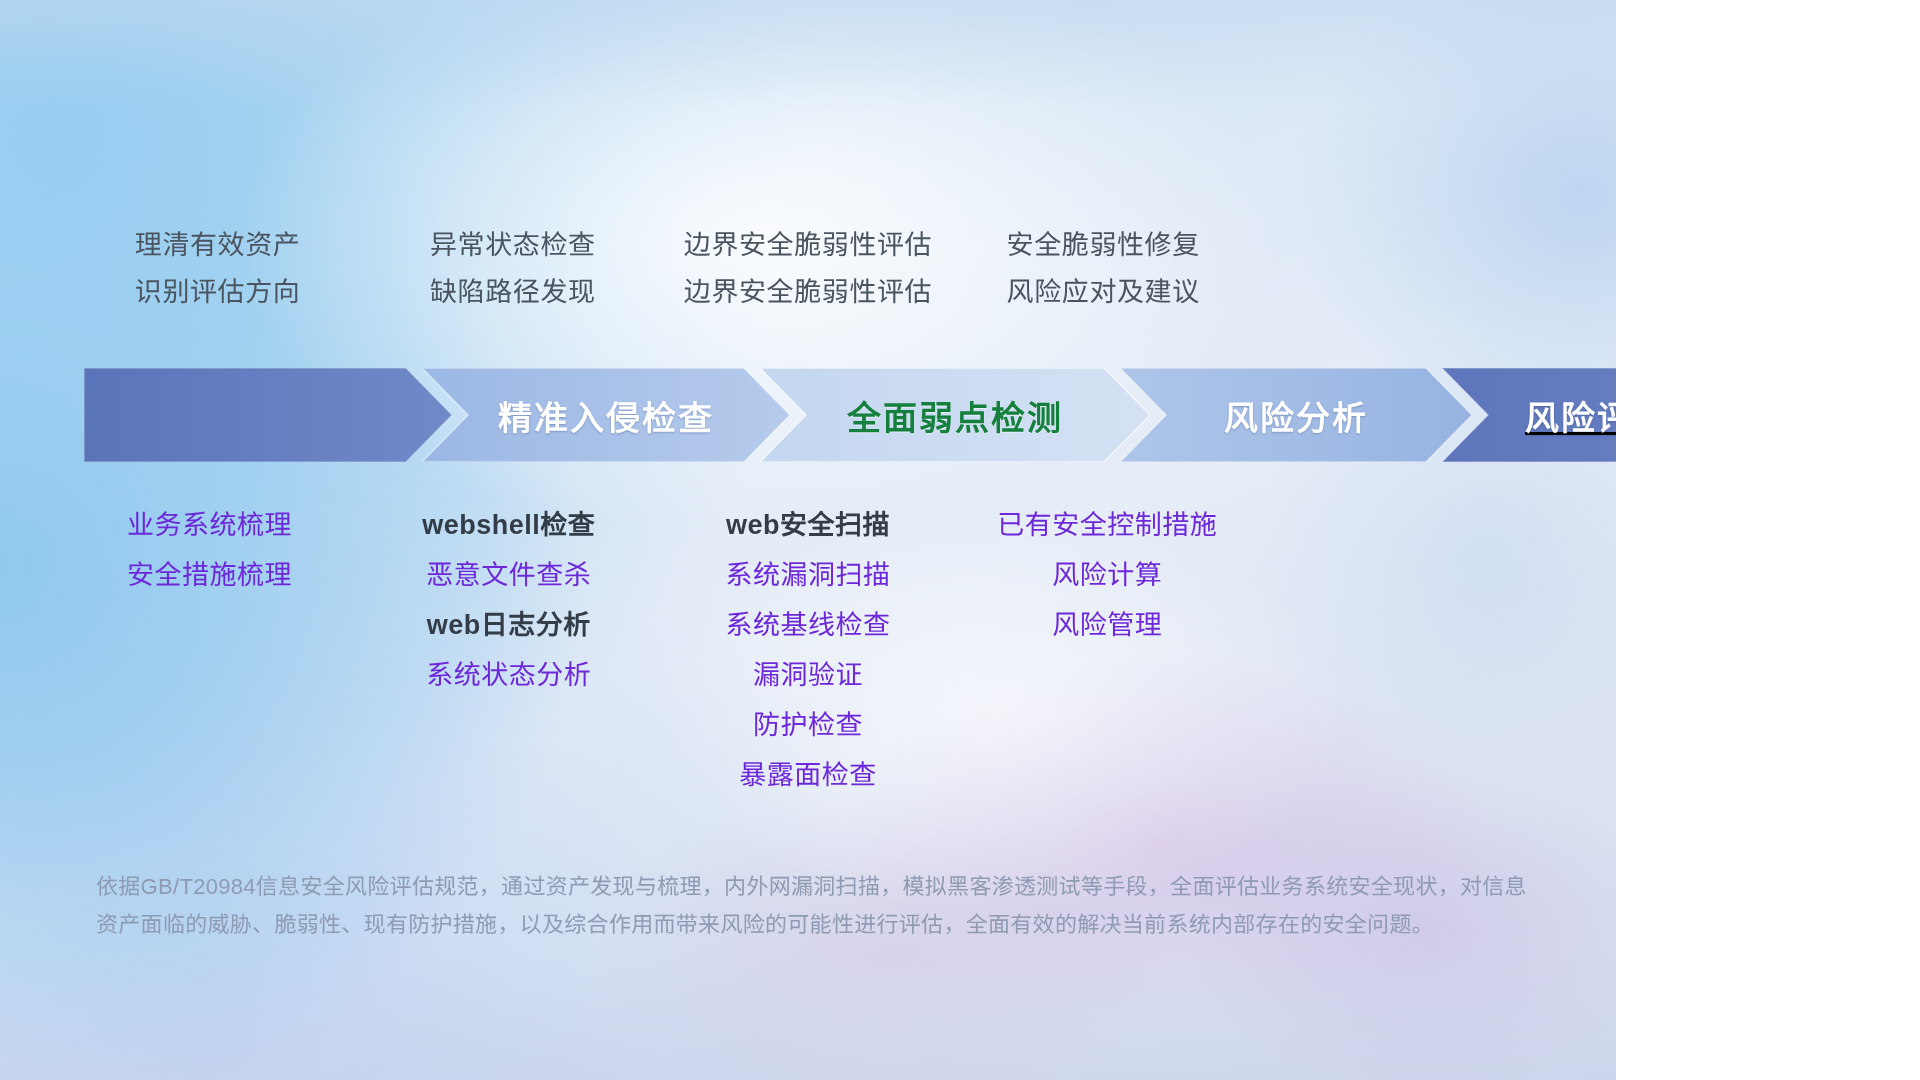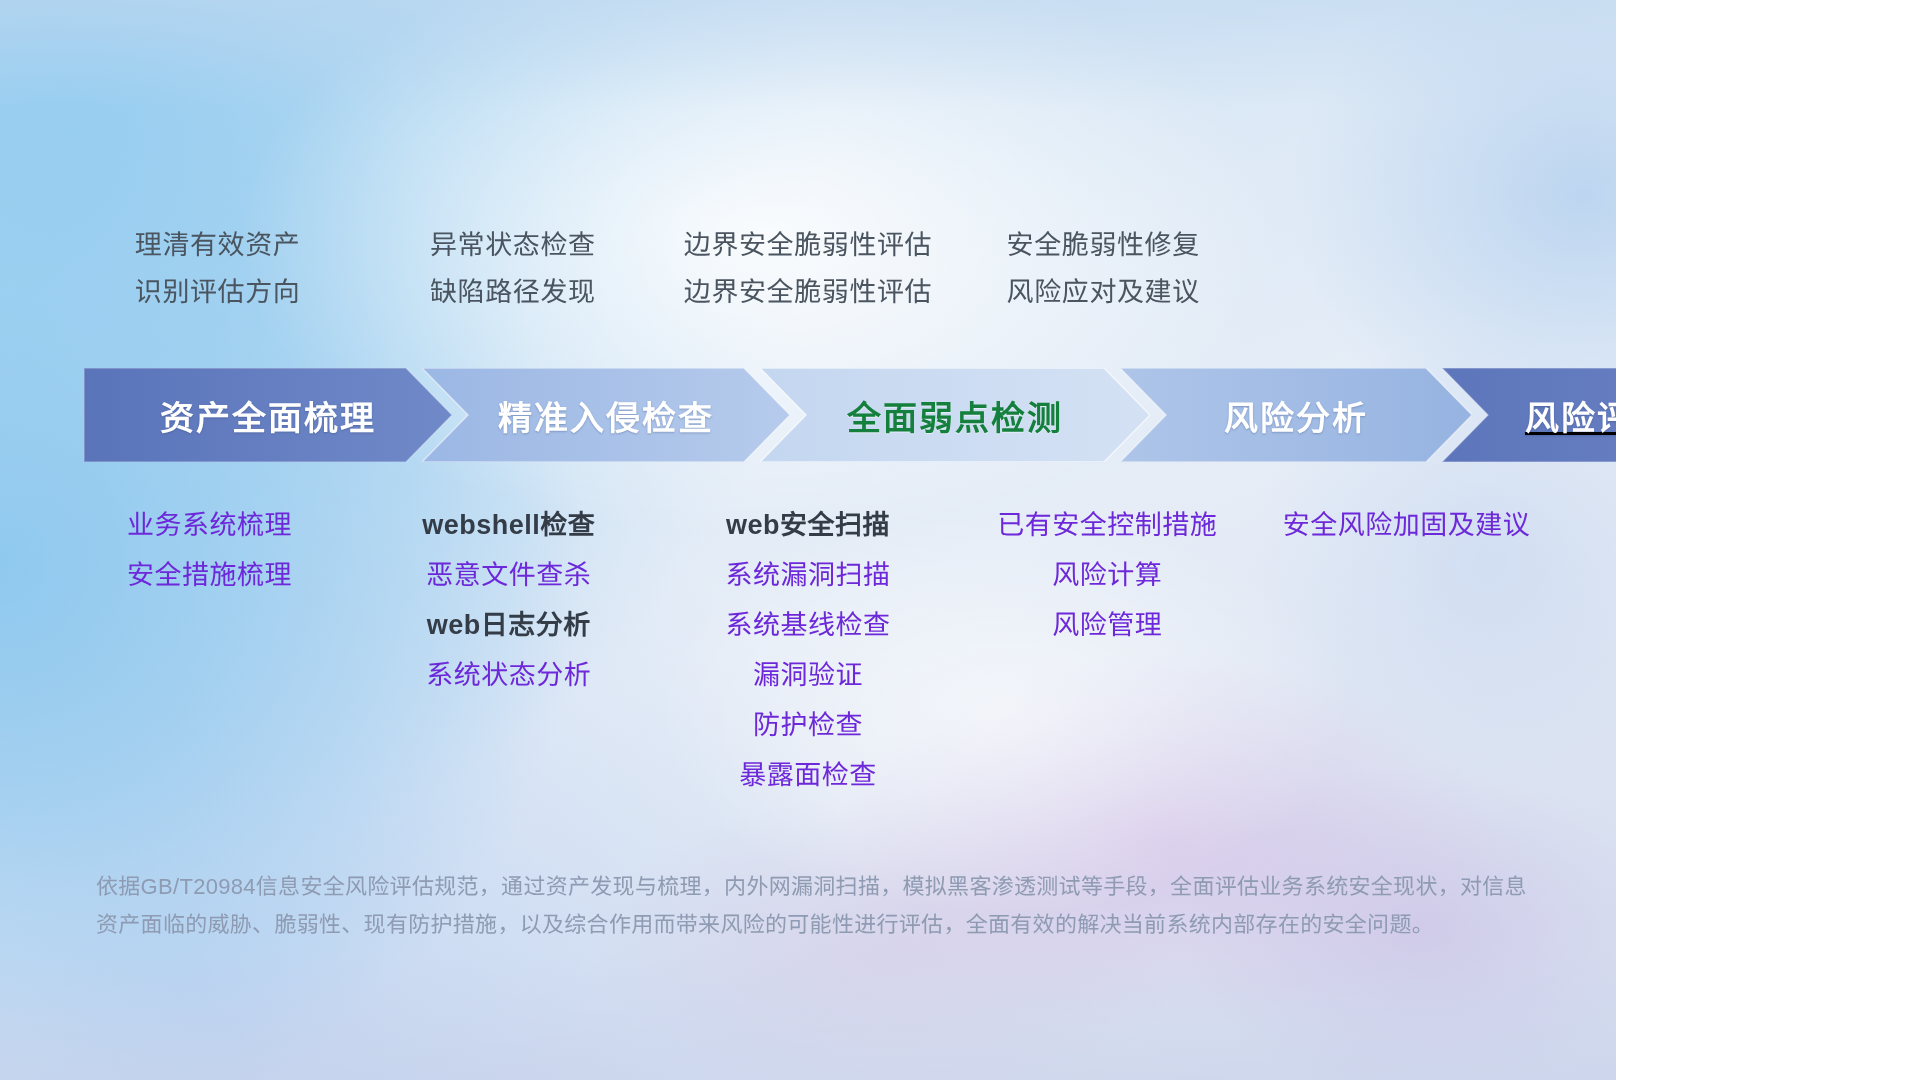--- a/index.html
+++ b/index.html
@@ -185,21 +185,20 @@
       <svg class="shape" viewBox="0 0 368 94" preserveAspectRatio="none">
         <defs>
           <linearGradient id="g1" x1="0" y1="0" x2="1" y2="0">
             <stop offset="0%" stop-color="#5a74ba"></stop>
               <stop offset="100%" stop-color="#7089c8"></stop>
           </linearGradient>
         </defs>
         <path d="M0,0 H322 L368,47 L322,94 H0 Z" fill="url(#g1)"></path>
         <path d="M0,0 H322 L368,47 L322,94 H0 Z" fill="none" stroke="rgba(255,255,255,0.30)" stroke-width="1.5"></path>
       </svg>
-      <span class="label">资产全面梳理</span>
     </div>
 
     <div class="chev chev-2">
       <svg class="shape" viewBox="0 0 368 94" preserveAspectRatio="none">
         <defs>
           <linearGradient id="g2" x1="0" y1="0" x2="1" y2="0">
             <stop offset="0%" stop-color="#9bb7e4"></stop>
               <stop offset="100%" stop-color="#b6cbec"></stop>
           </linearGradient>
         </defs>
@@ -275,23 +274,20 @@
       <div class="bot-line">防护检查</div>
       <div class="bot-line">暴露面检查</div>
     </div>
 
     <div class="col">
       <div class="bot-line">已有安全控制措施</div>
       <div class="bot-line">风险计算</div>
       <div class="bot-line">风险管理</div>
     </div>
 
-    <div class="col">
-      <div class="bot-line">安全风险加固及建议</div>
-    </div>
 
   </div>
 
   <div id="footer">
     <div class="foot-line">依据GB/T20984信息安全风险评估规范，通过资产发现与梳理，内外网漏洞扫描，模拟黑客渗透测试等手段，全面评估业务系统安全现状，对信息</div>
     <div class="foot-line">资产面临的威胁、脆弱性、现有防护措施，以及综合作用而带来风险的可能性进行评估，全面有效的解决当前系统内部存在的安全问题。</div>
   </div>
 
 </div>
 

